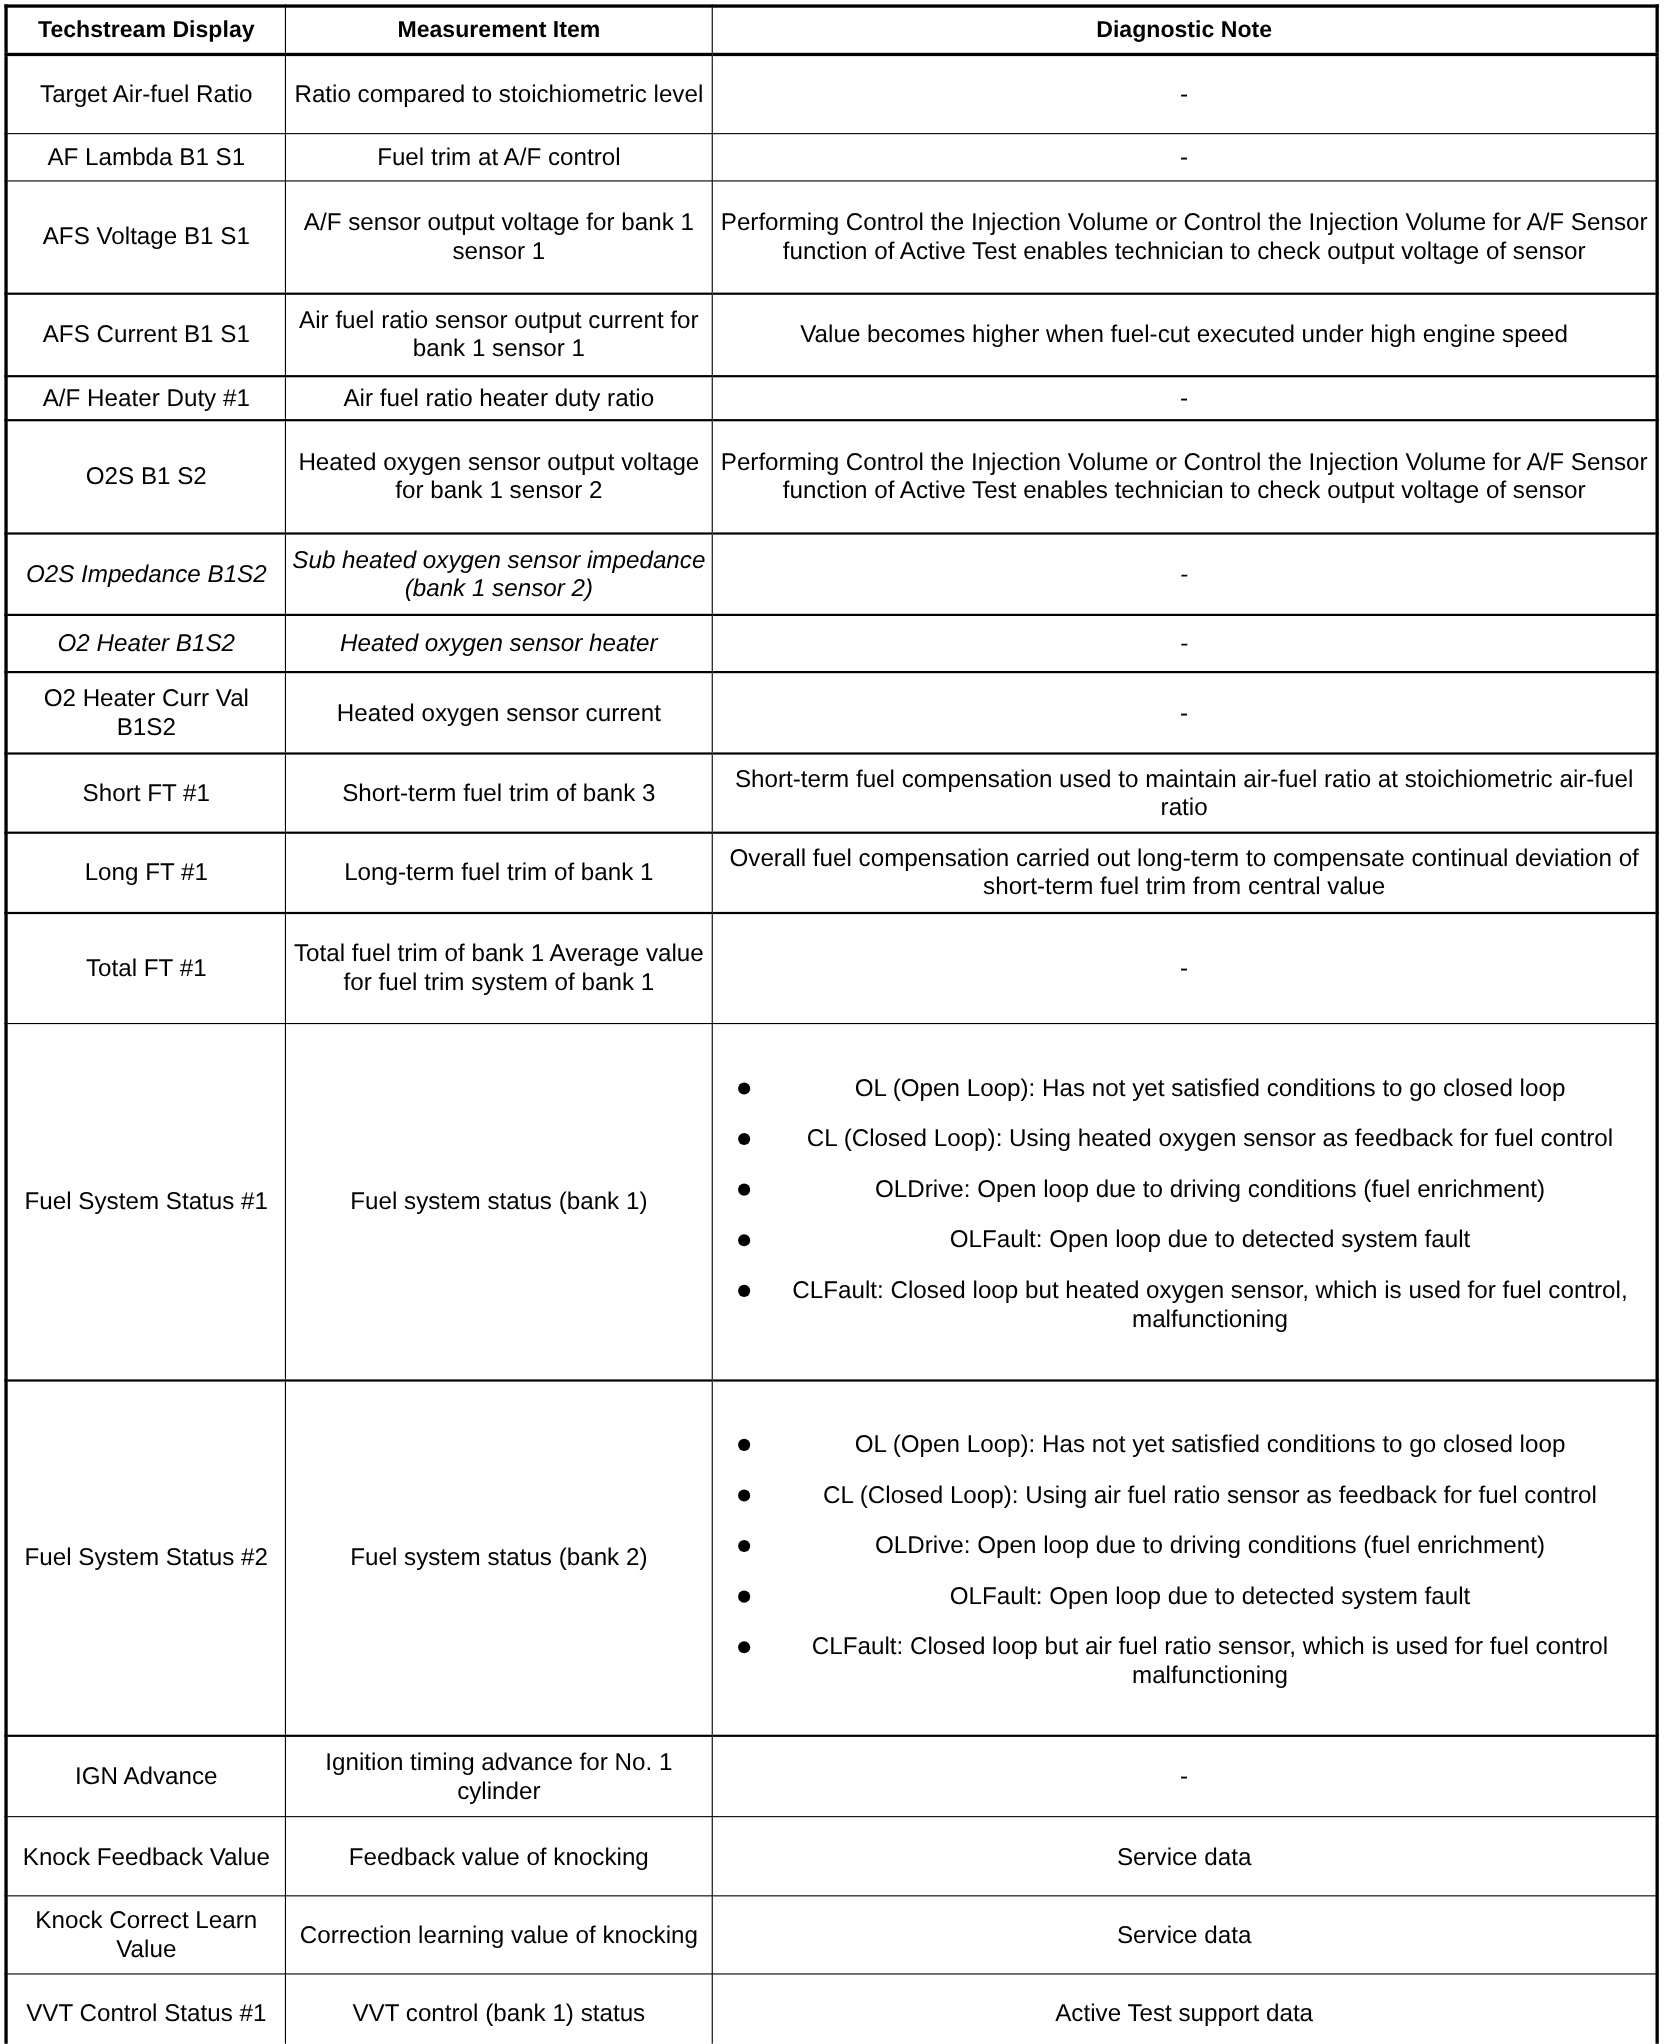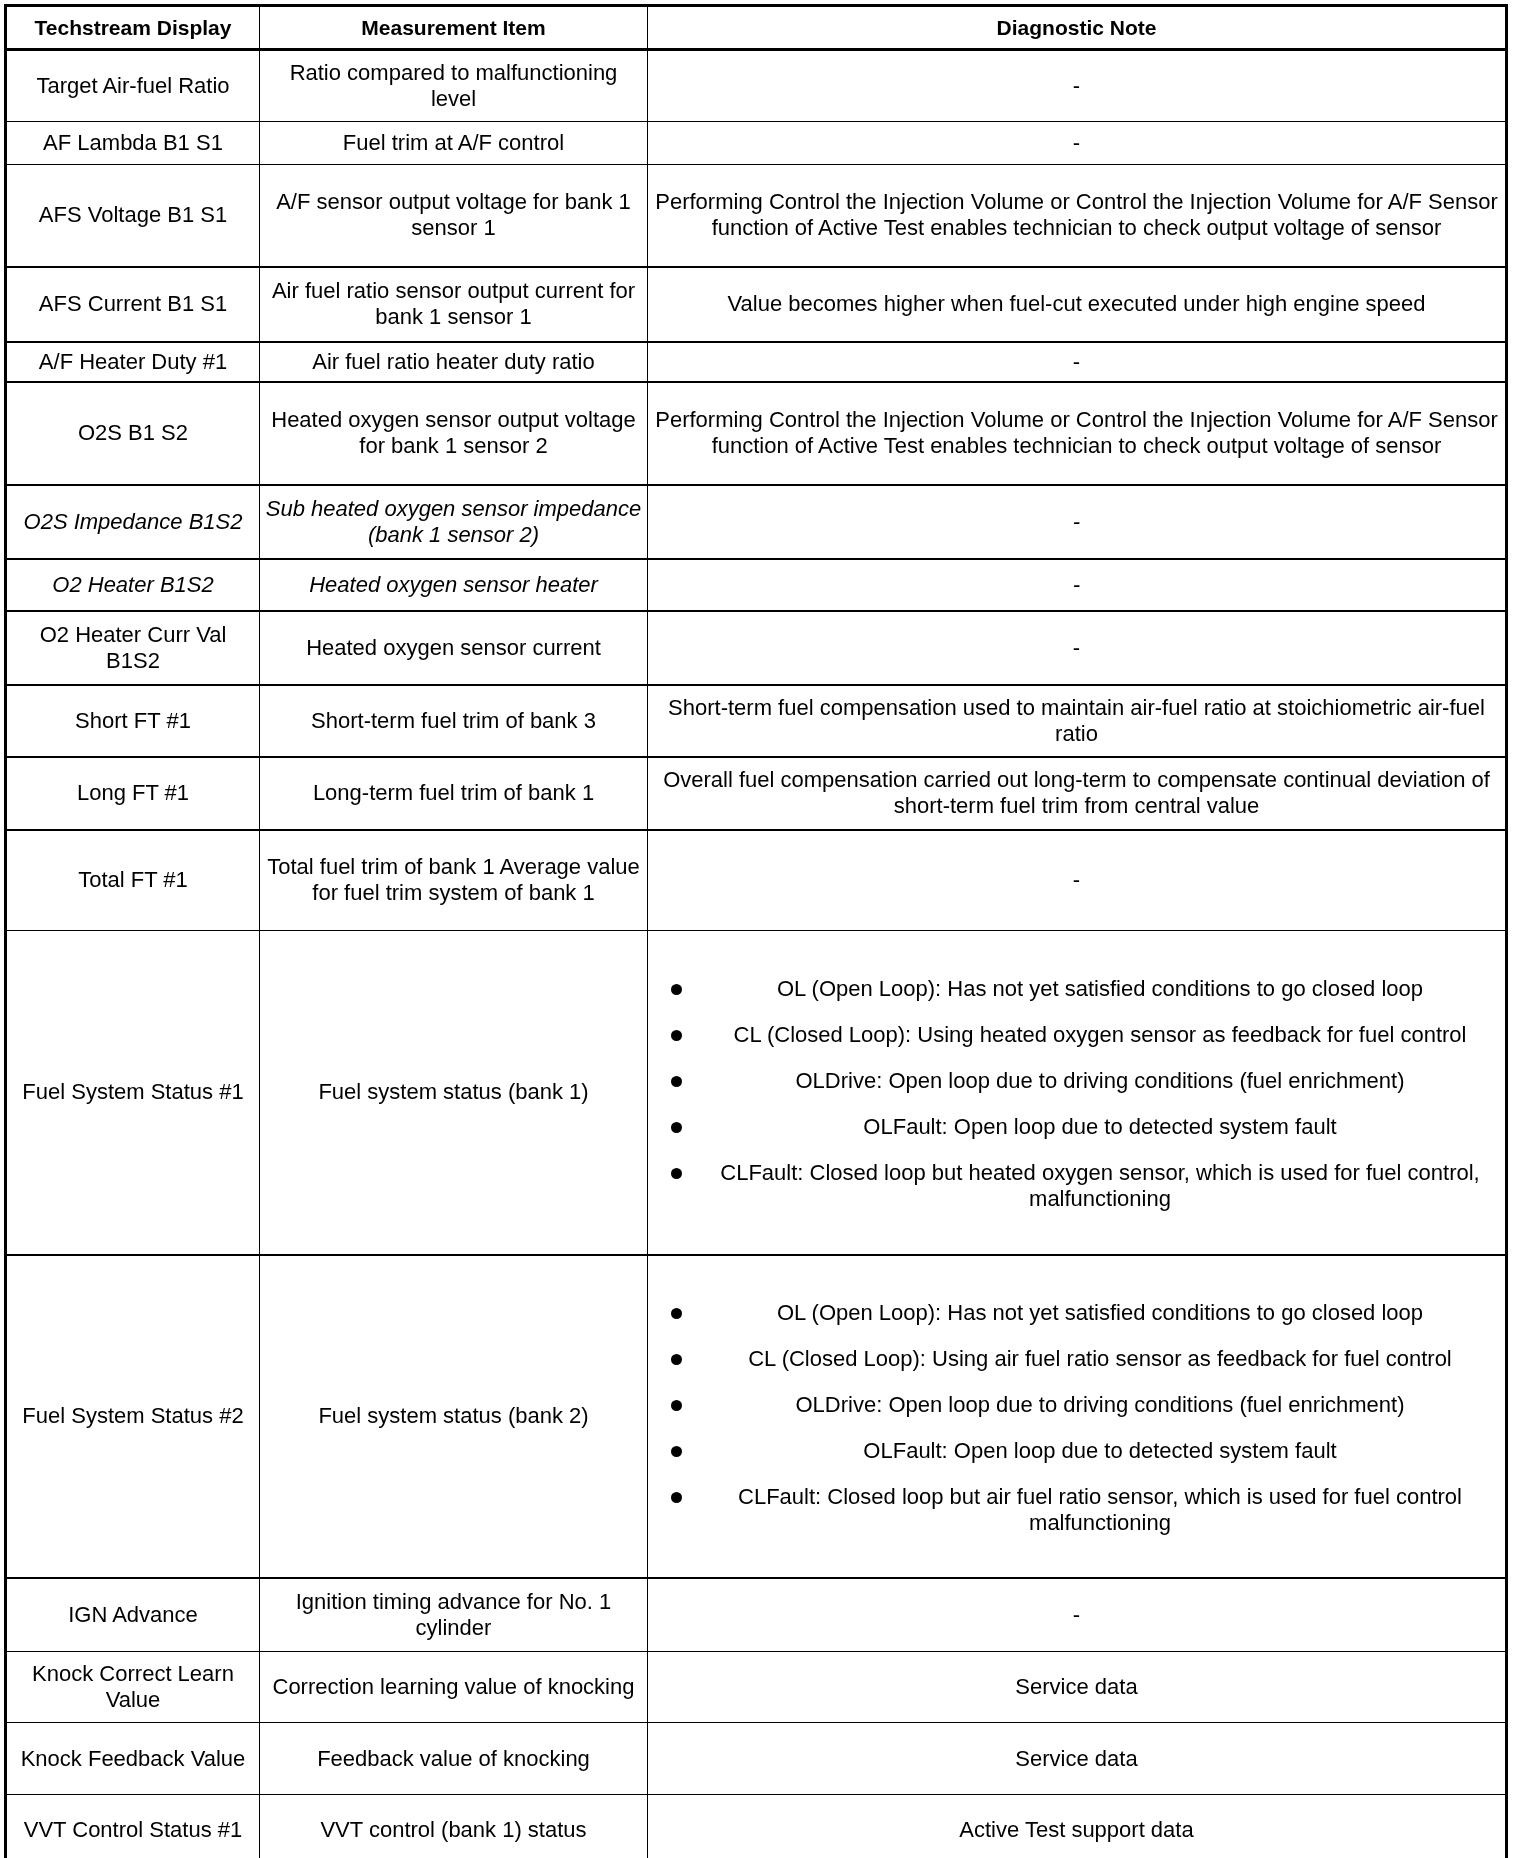--- a/index.html
+++ b/index.html
@@ -58,21 +58,21 @@
   <thead>
     <tr>
       <th>Techstream Display</th>
       <th>Measurement Item</th>
       <th>Diagnostic Note</th>
     </tr>
   </thead>
   <tbody id="tbody">
       <tr style="height: 72px;">
         <td>Target Air-fuel Ratio</td>
-        <td>Ratio compared to malfunctioning level</td>
+        <td>Ratio compared to stoichiometric level</td>
         <td class="note-dash">-</td>
       </tr>
       <tr style="height: 43px;">
         <td>AF Lambda B1 S1</td>
         <td>Fuel trim at A/F control</td>
         <td class="note-dash">-</td>
       </tr>
       <tr class="thick" style="height: 102px;">
         <td>AFS Voltage B1 S1</td>
         <td>A/F sensor output voltage for bank 1 sensor 1</td>
@@ -147,28 +147,28 @@
             <li><span class="dot"></span><span>OLFault: Open loop due to detected system fault</span></li>
             <li><span class="dot"></span><span>CLFault: Closed loop but air fuel ratio sensor, which is used for fuel control malfunctioning</span></li>
           </ul>
         </td>
       </tr>
       <tr style="height: 74px;">
         <td>IGN Advance</td>
         <td>Ignition timing advance for No. 1 cylinder</td>
         <td class="note-dash">-</td>
       </tr>
+      <tr style="height: 72px;">
+        <td>Knock Feedback Value</td>
+        <td>Feedback value of knocking</td>
+        <td>Service data</td>
+      </tr>
       <tr style="height: 71px;">
         <td>Knock Correct Learn Value</td>
         <td>Correction learning value of knocking</td>
-        <td>Service data</td>
-      </tr>
-      <tr style="height: 72px;">
-        <td>Knock Feedback Value</td>
-        <td>Feedback value of knocking</td>
         <td>Service data</td>
       </tr>
       <tr style="height: 71px;">
         <td>VVT Control Status #1</td>
         <td>VVT control (bank 1) status</td>
         <td>Active Test support data</td>
       </tr>
     </tbody>
 </table>
 

